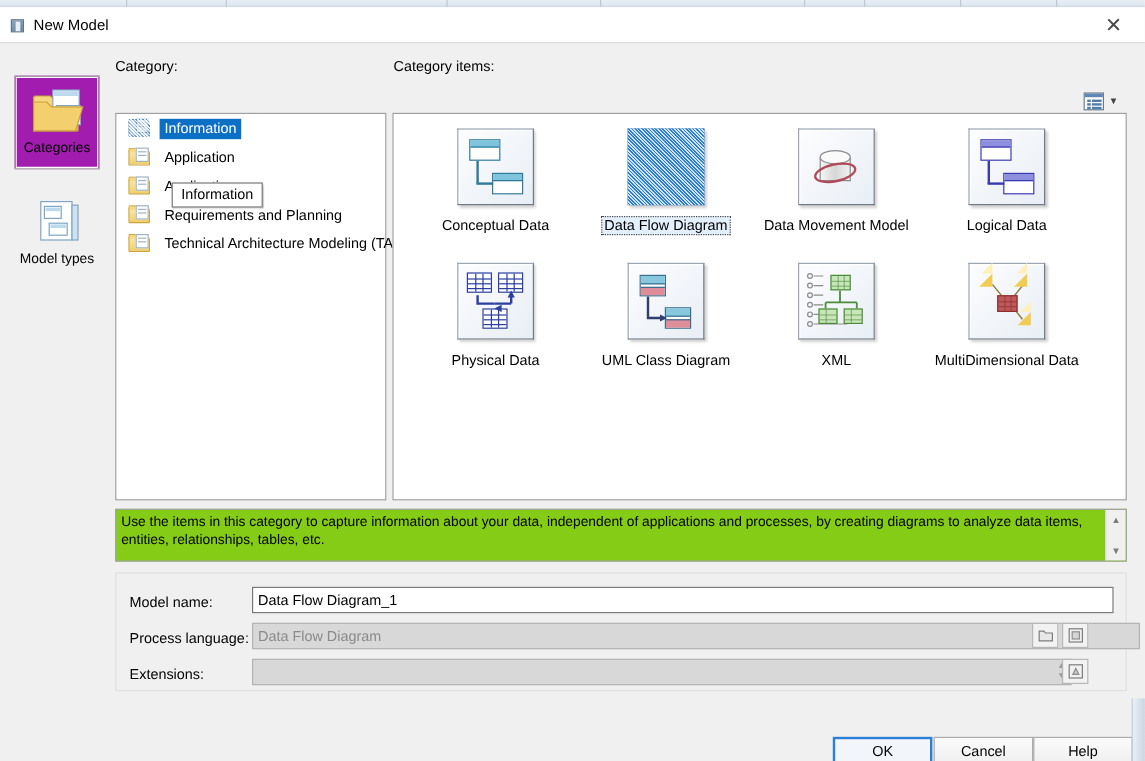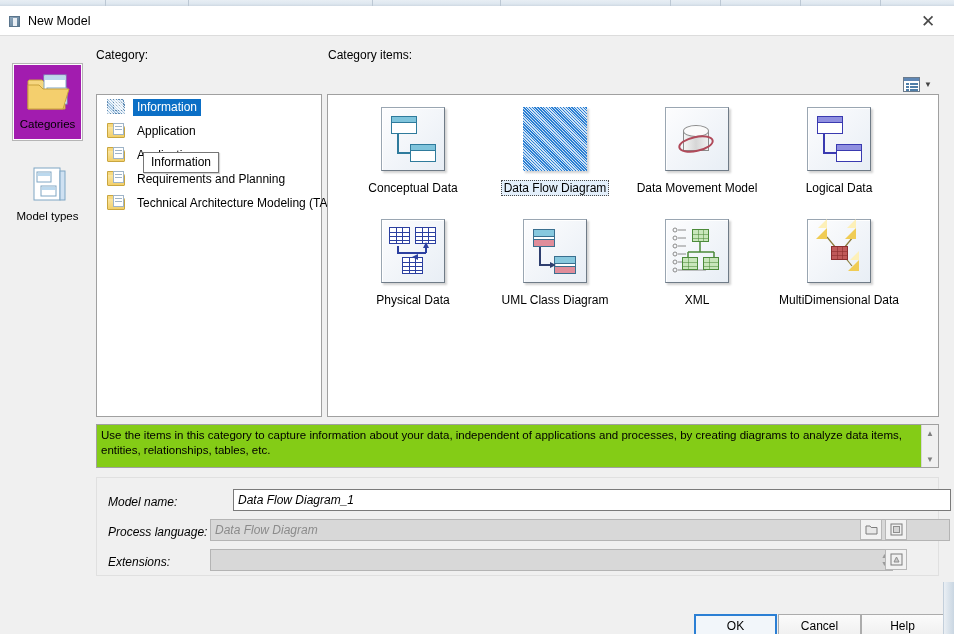--- a/index.html
+++ b/index.html
@@ -229,21 +229,21 @@
     display: flex; flex-direction: column; justify-content: space-between;
   }
   .vscroll .arr {
     height: 16px; display: flex; align-items: center; justify-content: center;
     font-size: 8px; color: #7d7d7d;
   }
 
   
   #form-group {
     position: absolute; left: 96px; top: 441px; width: 843px; height: 99px;
-    border: 1px solid #e0e0e0; box-sizing: border-box; font-style: italic;
+    border: 1px solid #e0e0e0; box-sizing: border-box;
   }
   .text-field {
     position: absolute; background: #ffffff;
     border: 1px solid #7a7a7a; box-sizing: border-box;
     font-size: 12px; color: #000; padding: 3px 0 0 4px;
   }
   .combo-disabled {
     position: absolute; background: #d8d8d8;
     border: 1px solid #b4b4b4; box-sizing: border-box;
     font-size: 12px; color: #8b8b8b; padding: 3px 0 0 4px;
@@ -587,21 +587,21 @@
       <div id="desc-text">Use the items in this category to capture information about your data, independent of applications and processes, by creating diagrams to analyze data items, entities, relationships, tables, etc.</div>
       <div class="vscroll">
         <div class="arr">▲</div>
         <div class="arr">▼</div>
       </div>
     </div>
 
     <div id="form-group">
 
       <div class="flabel" style="left:11px; top:17px;">Model name:</div>
-      <div class="text-field" id="model-name-input" style="left:113px; top:11px; width:718px; height:22px;margin-left:23px;" title="">Data Flow Diagram_1</div>
+      <div class="text-field" id="model-name-input" style="left:113px; top:11px; width:718px; height:22px;" title="">Data Flow Diagram_1</div>
 
       <div class="flabel" style="left:11px; top:47px;">Process language:</div>
       <div class="combo-disabled" id="process-language-combo" style="left:113px; top:41px; width:740px; height:22px;">Data Flow Diagram</div>
       <div class="minibtn" style="left:763px; top:41px;">
         <svg width="13" height="12" viewBox="0 0 13 12">
           <path d="M1 2 h4 l1.2 1.5 H12 V10 H1 Z" fill="#e8e8e8" stroke="#7d7d7d"></path>
         </svg>
       </div>
       <div class="minibtn" style="left:788px; top:41px;">
         <svg width="13" height="13" viewBox="0 0 13 13">

